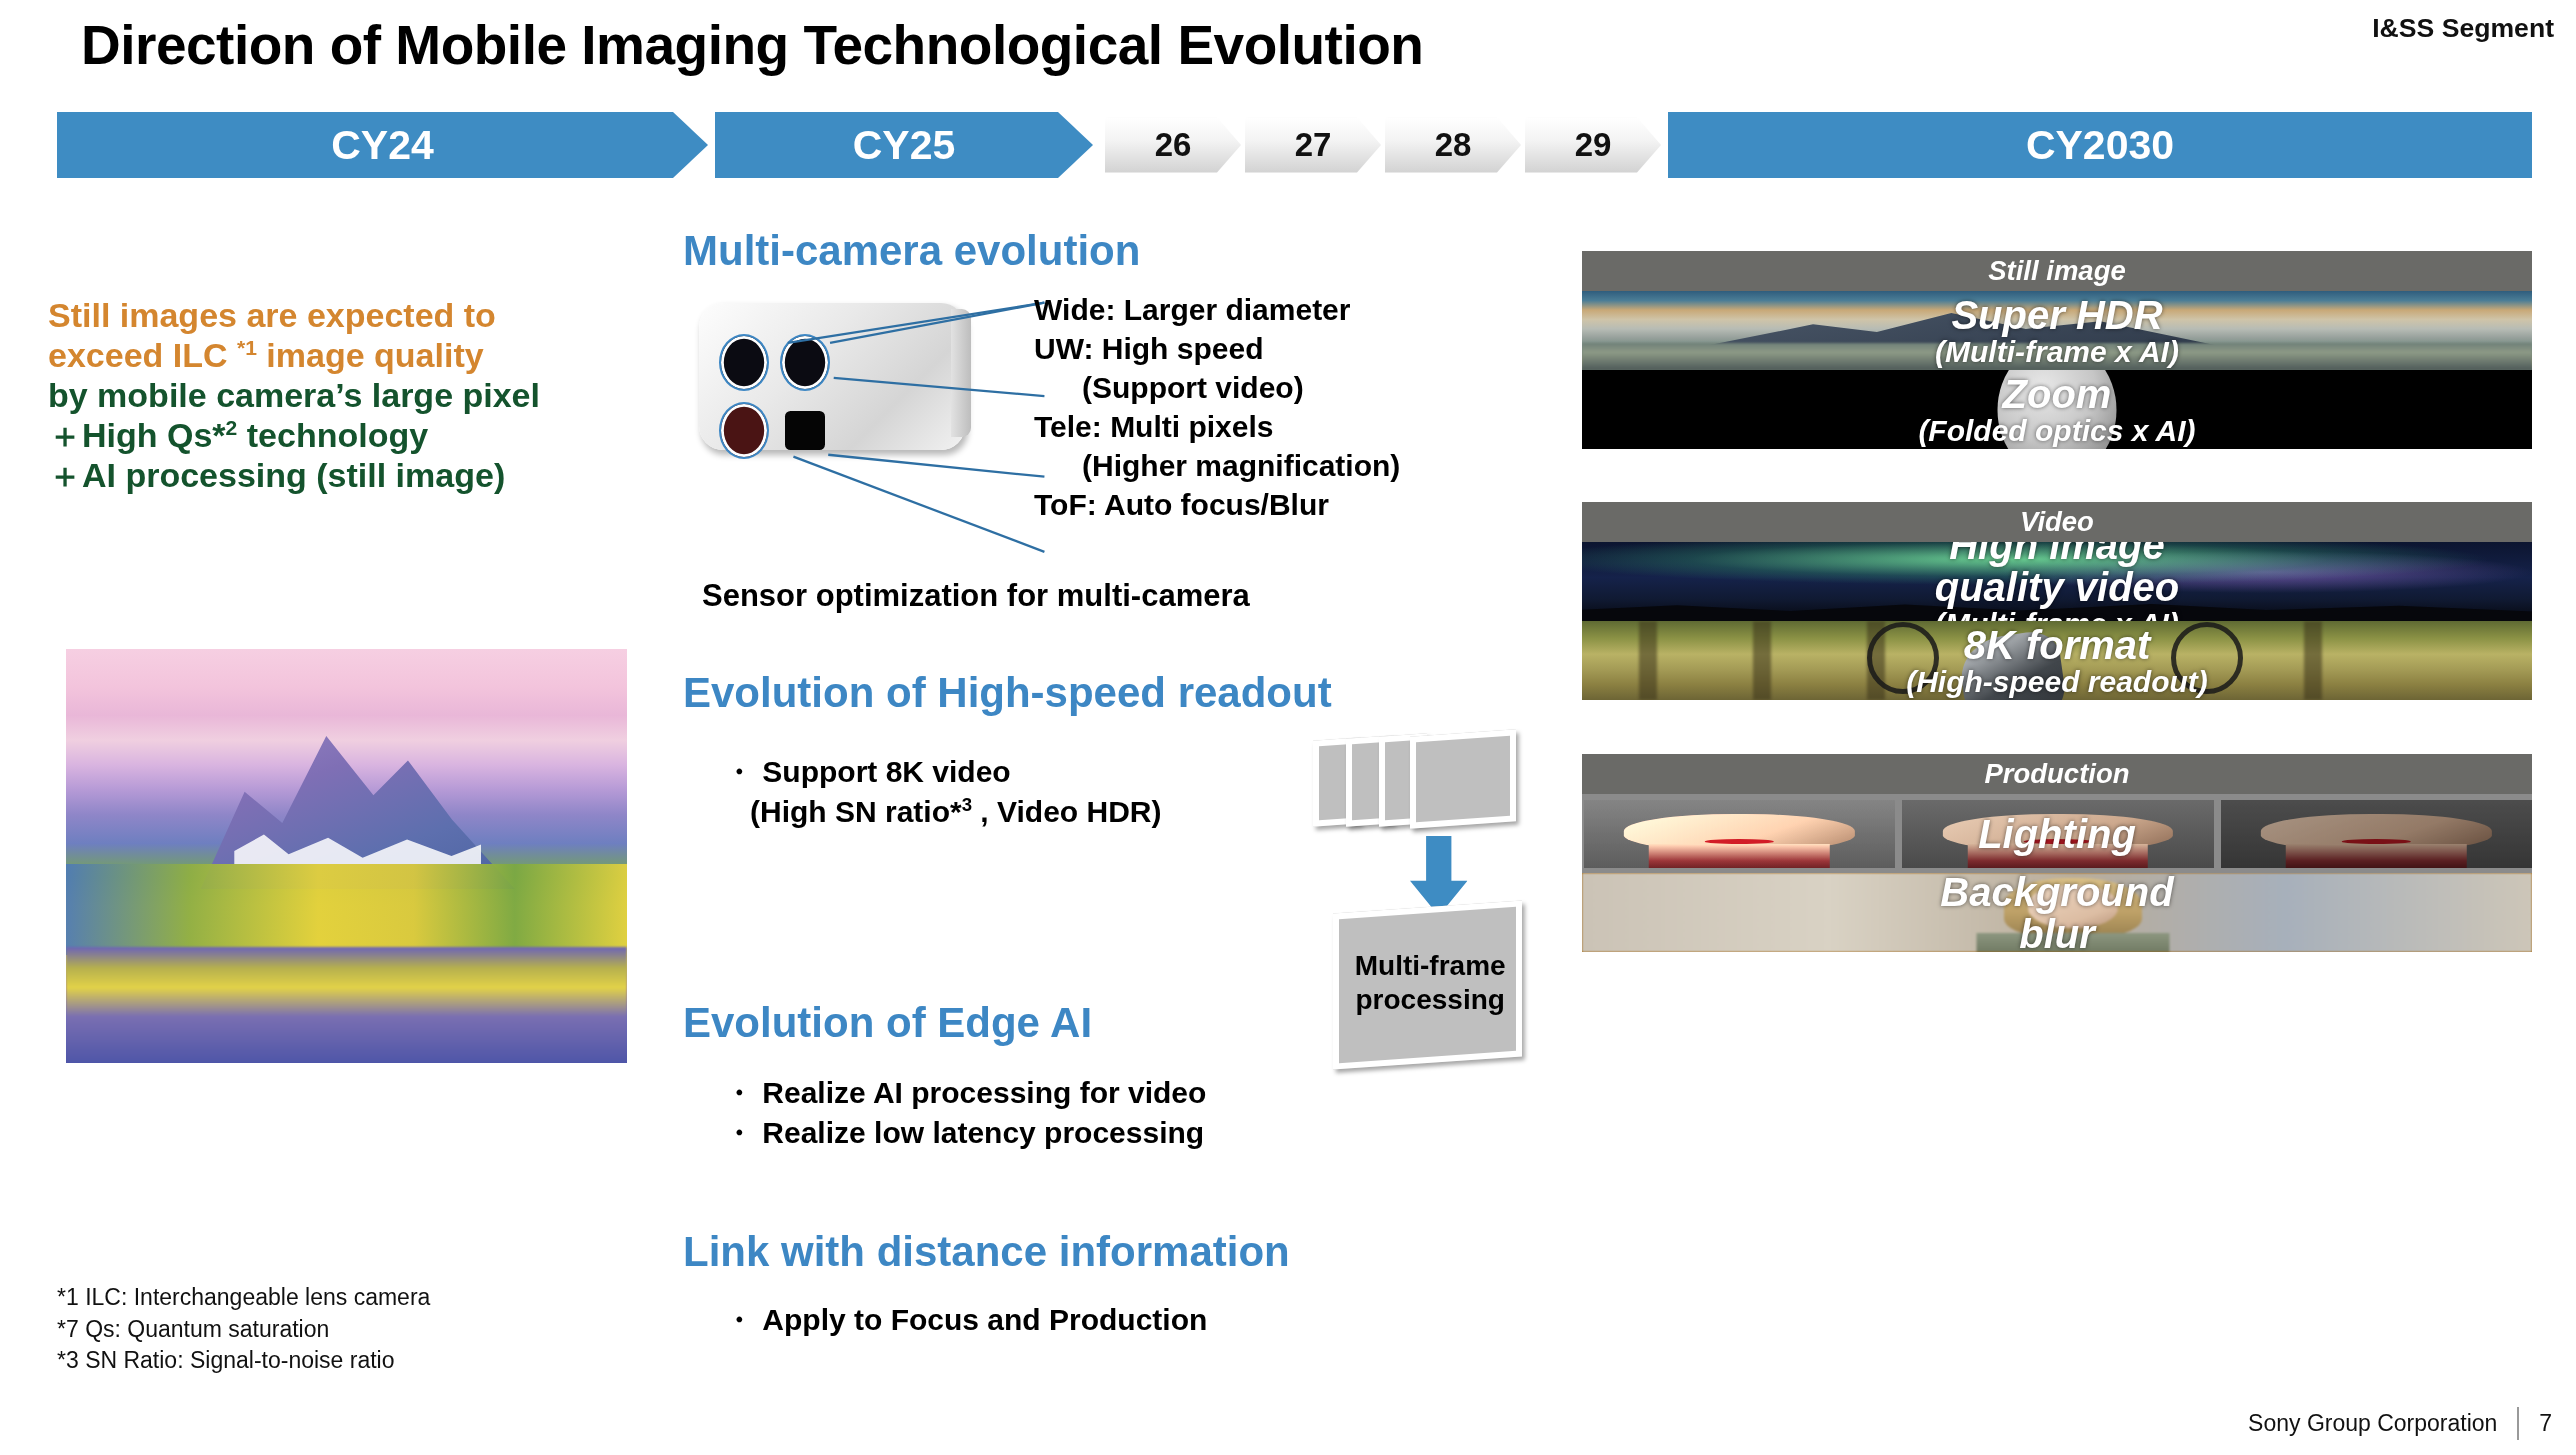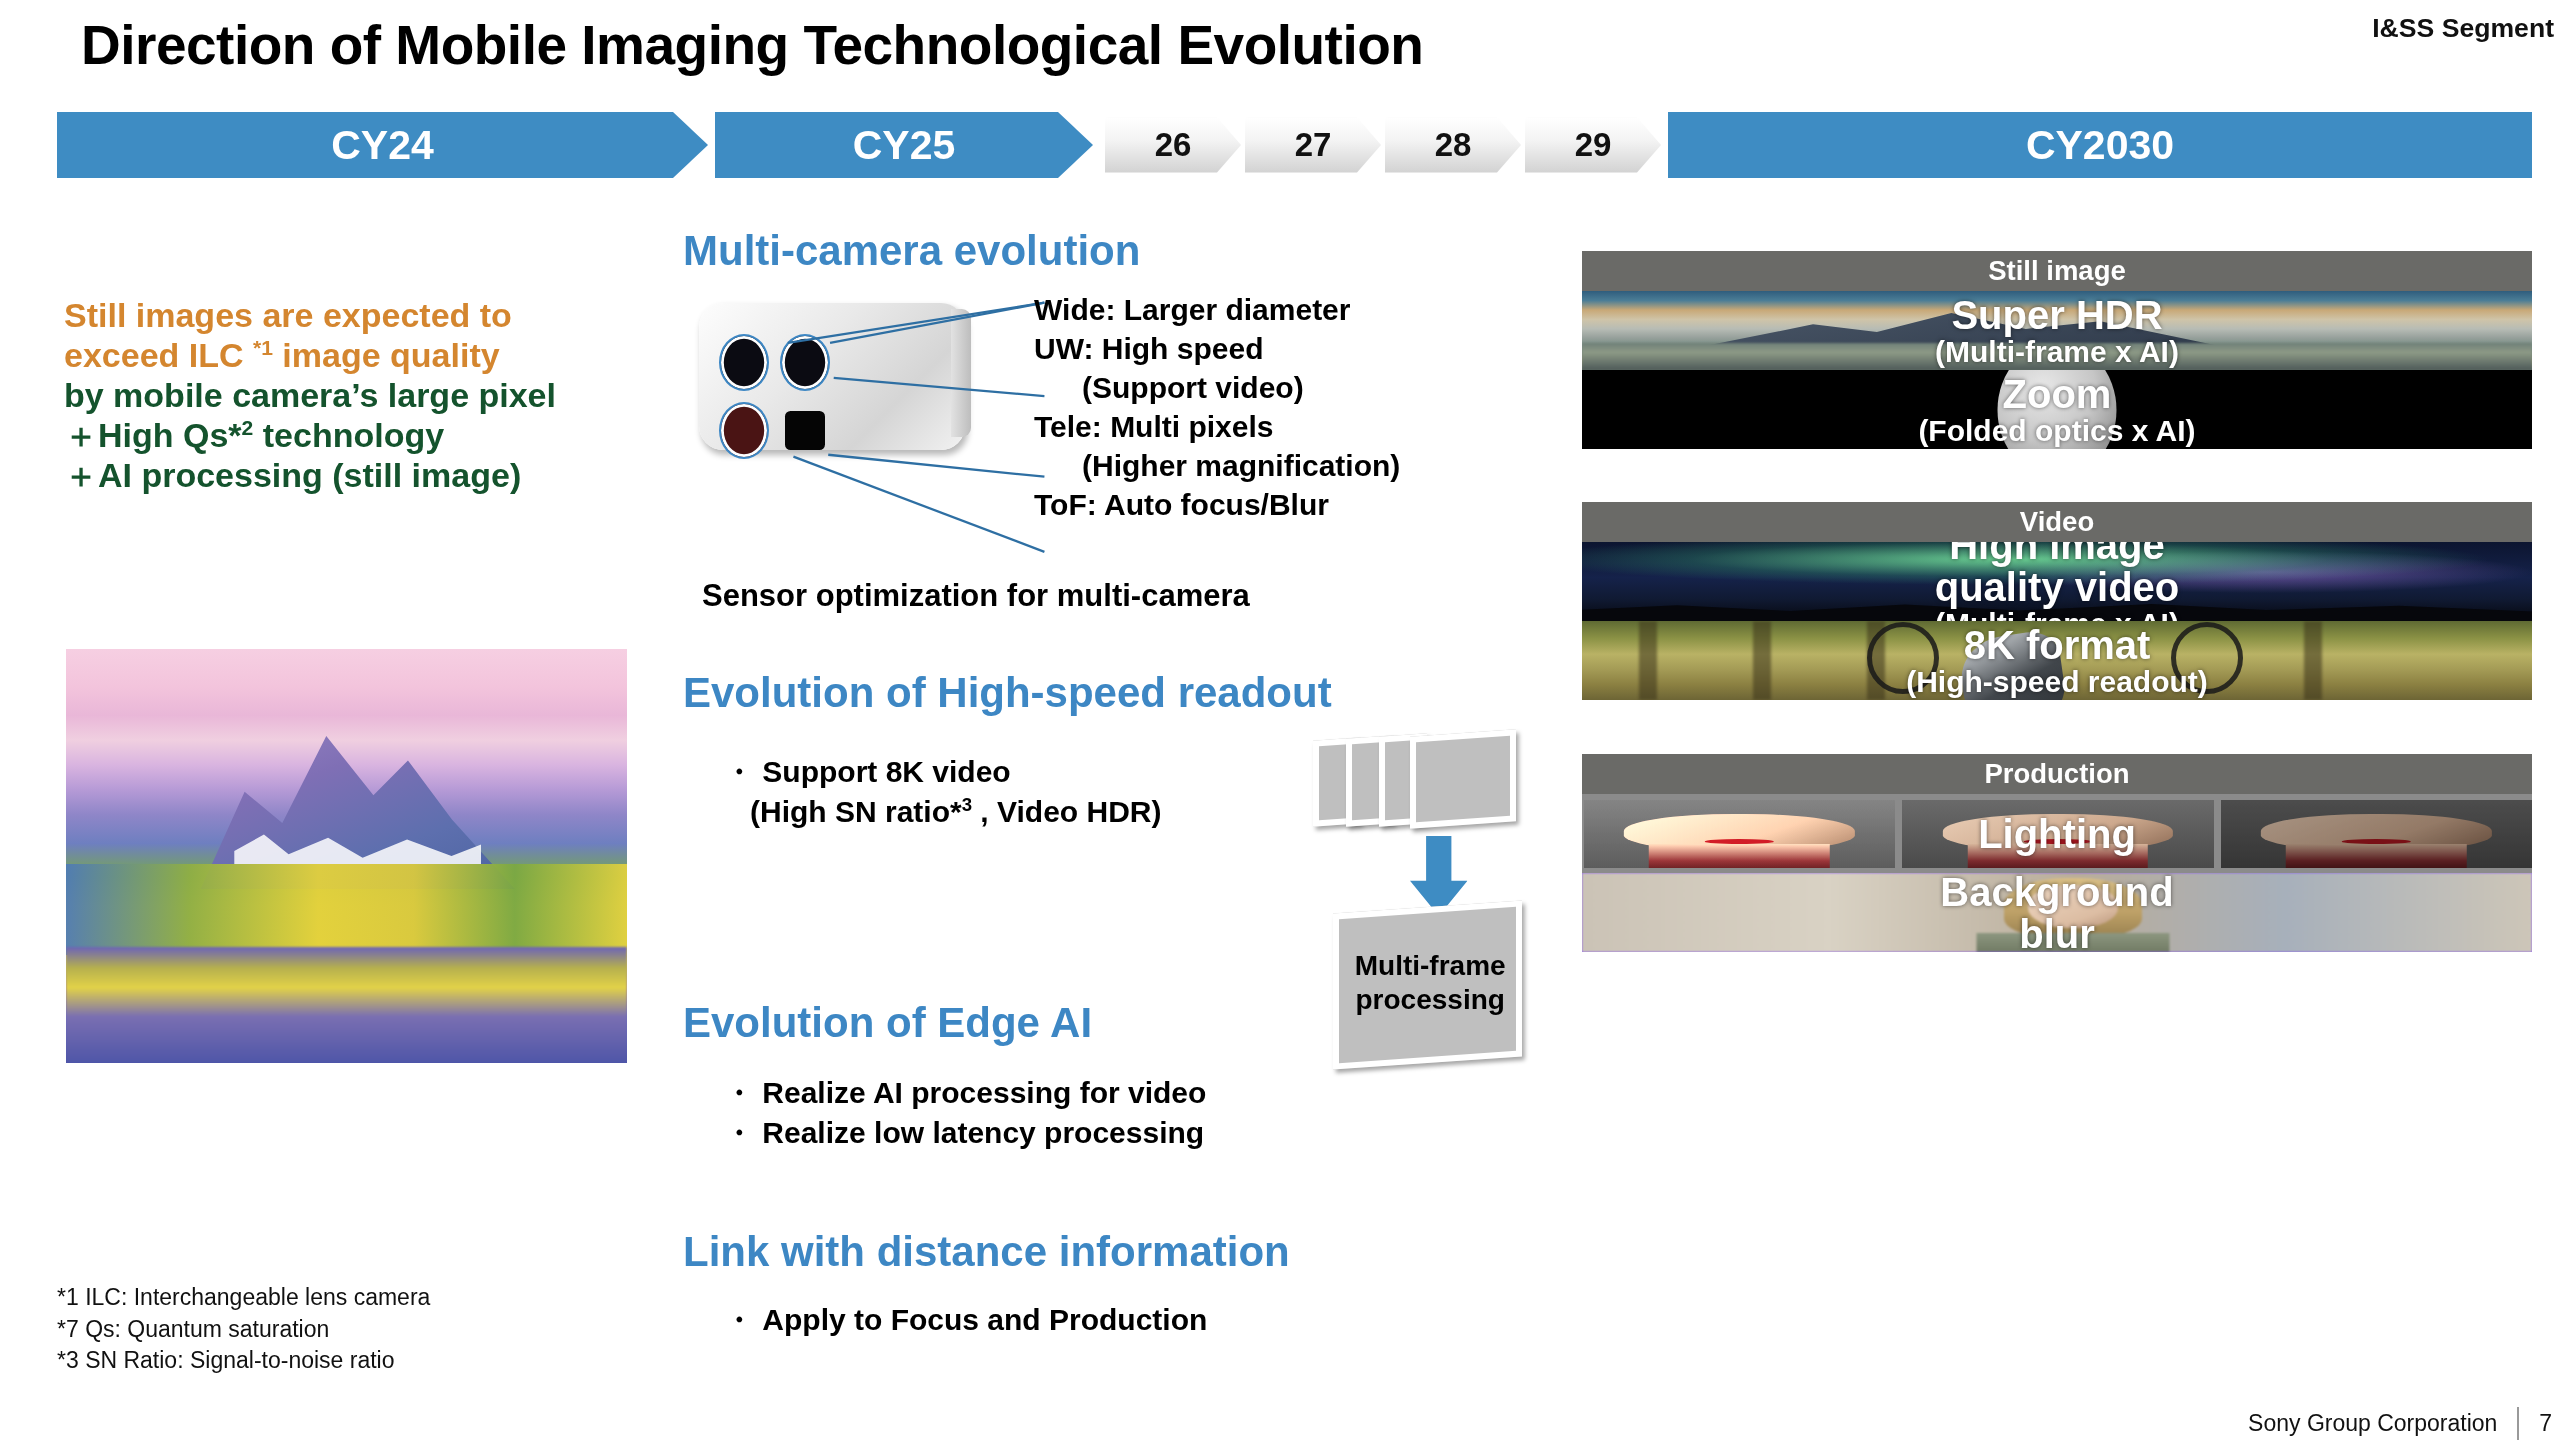--- a/index.html
+++ b/index.html
@@ -39,21 +39,21 @@
     font-weight: bold; font-size: 33px; color: #111;
     background: linear-gradient(180deg,#ffffff 0%,#f4f4f4 40%,#d2d2d2 100%);
     clip-path: polygon(0 0, calc(100% - 24px) 0, 100% 50%, calc(100% - 24px) 100%, 0 100%);
     filter: drop-shadow(2.8px 2.8px 1.8px rgba(0,0,0,.45));
   }
   .tl-small-inner { position:absolute; inset:0; display:flex; align-items:center; justify-content:center;}
 
   
   #left-lead {
     position: absolute; left: 48px; top: 295px; width: 660px;
-    font-size: 34px; font-weight: bold; line-height: 1.18; margin-left: 16px;
+    font-size: 34px; font-weight: bold; line-height: 1.18;
   }
   .lead-orange { color: #D4862F; display: block; }
   .lead-black { color: #14532d; display: block; }
   sup { font-size: 0.62em; vertical-align: super; }
 
   #landscape-photo {
     position: absolute; left: 66px; top: 649px; width: 561px; height: 414px;
     background:
       linear-gradient(180deg,
         #f6cfe2 0%, #f3c4dc 9%,
@@ -173,21 +173,21 @@
     background:#bfbfbf; border: 6.4px solid #ffffff;
     box-shadow: 2.8px 3.7px 4.6px rgba(0,0,0,.35);
     transform: skewY(-4deg);
   }
   #mf-label {
     position:absolute; left: 9.2px; top: 216px; width: 220px;
     text-align:center; font-size: 28px; font-weight:bold; line-height:1.22; color:#000;
   }
 
   
-  .panel { position: absolute; left: 1582px; width: 950px; background:#8b5cf6; }
+  .panel { position: absolute; left: 1582px; width: 950px; background:#a16207;font-style:italic; }
   .panel-header {
     height: 40px; background:#6A6A67; color:#ffffff;
     display:flex; align-items:center; justify-content:center;
     font-size: 27.5px; font-weight: bold;
   }
   .panel-body { position:relative; display:flex; height: 158px; flex-direction: column; }
   .panel-half { position:relative; flex: 1 1 50%; overflow:hidden; }
   .panel-caption {
     position:absolute; left:0; right:0; top:50%; transform: translateY(-50%);
     text-align:center; color:#ffffff; font-weight:bold; line-height:1.06;

